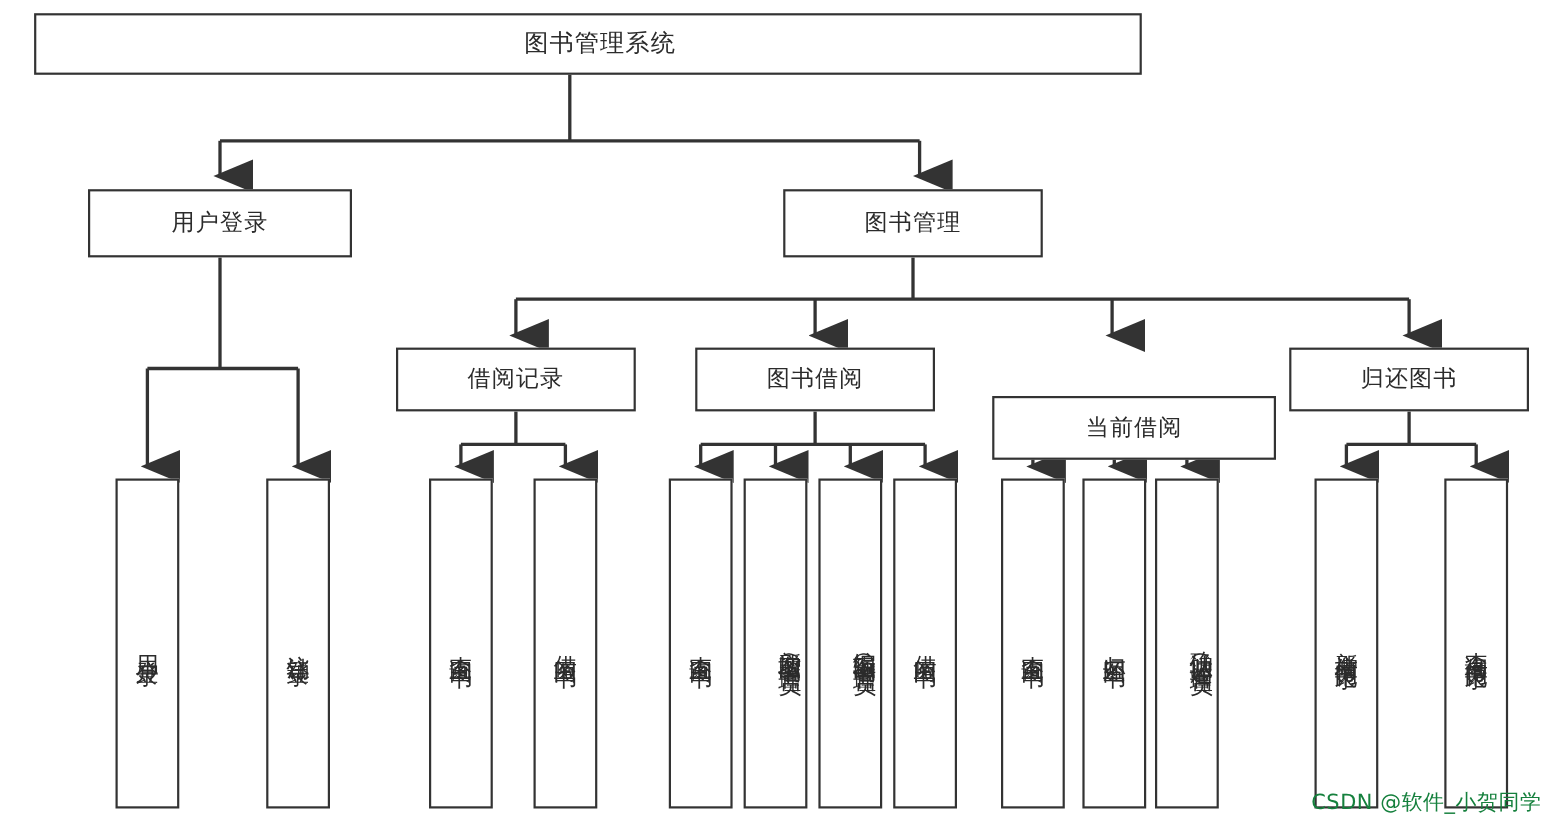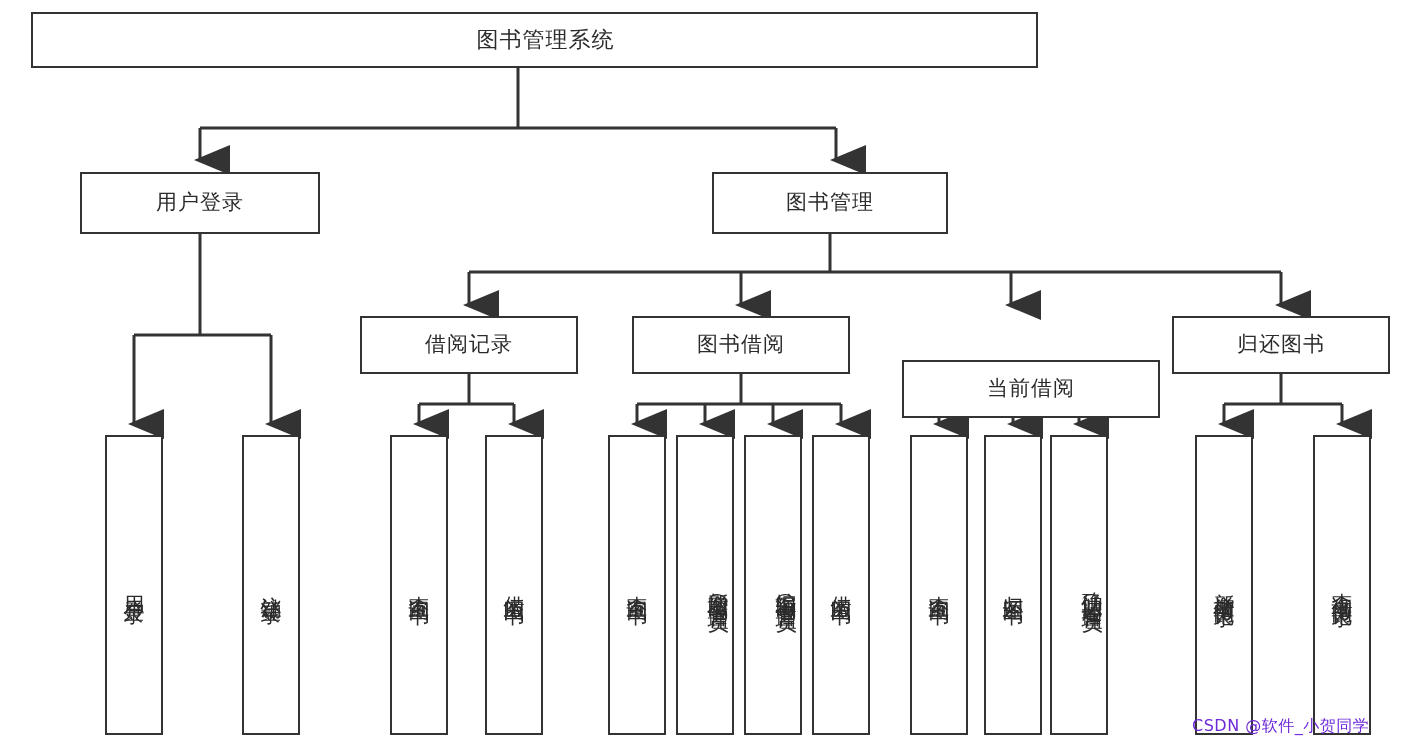--- a/index.html
+++ b/index.html
@@ -51,22 +51,22 @@
     align-items: flex-start;
     justify-content: center;
     padding-top: 6px;
   }
   .node.vertical.centered {
     align-items: center;
     padding-top: 0;
   }
   .watermark {
     position: absolute;
-    font-size: 16px;
-    color: #6d28d9;
+    font-size: 19px;
+    color: #15803d;
     white-space: nowrap;
     letter-spacing: 0.5px;
   }
 </style>
 </head>
 <body>
 
 <div id="canvas">
 
   <svg class="edges" viewBox="0 0 1405 747">

